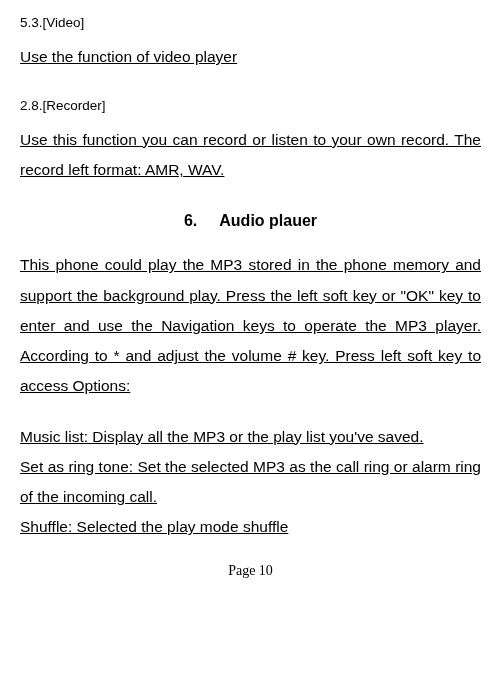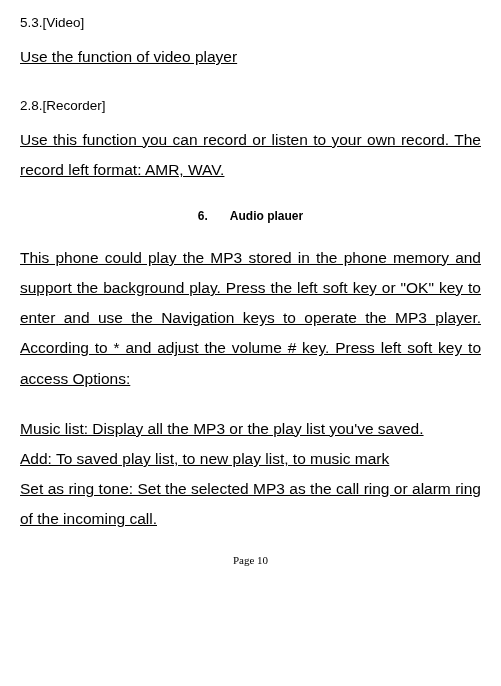--- a/index.html
+++ b/index.html
@@ -15,45 +15,45 @@
   .sec-head {
     font-weight: normal;
     font-size: 13.5px;
     margin-bottom: 6px;
   }
   .sec-body { margin-bottom: 20px; text-decoration: underline; }
   .sec-body.justify { text-align: justify; }
   .chapter-head {
     font-weight: bold;
     text-align: center;
-    font-size: 12px;
+    font-size: 16px;
     margin: 6px 0 14px 0;
   }
   .chapter-num { display: inline-block; margin-right: 22px; }
   .footer {
     text-align: center;
     font-family: "Times New Roman", Times, serif;
-    font-size: 11px;
+    font-size: 14px;
     margin-top: 2px;
   }
 </style>
 </head>
 <body>
 
 <div class="sec-head">5.3.[Video]</div>
 <div class="sec-body">Use the function of video player</div>
 
 <div class="sec-head">2.8.[Recorder]</div>
 <div class="sec-body justify">Use this function you can record or listen to your own record. The record left format: AMR, WAV.</div>
 
 <div class="chapter-head">
   <span class="chapter-num">6.</span><span>Audio plauer</span>
 </div>
 
 <div class="sec-body justify">This phone could play the MP3 stored in the phone memory and support the background play. Press the left soft key or "OK" key to enter and use the Navigation keys to operate the MP3 player. According to * and adjust the volume # key. Press left soft key to access Options:</div>
 
 <div class="sec-body justify" style="margin-bottom:15px">
   <div>Music list: Display all the MP3 or the play list you've saved.</div>
-  <div>Add: To saved play list, to new play list, to music mark</div>
   <div>Set as ring tone: Set the selected MP3 as the call ring or alarm ring of the incoming call.</div>
+  <div>Shuffle: Selected the play mode shuffle</div>
 </div>
 
 <div class="footer">Page 10</div>
 
 </body></html>

